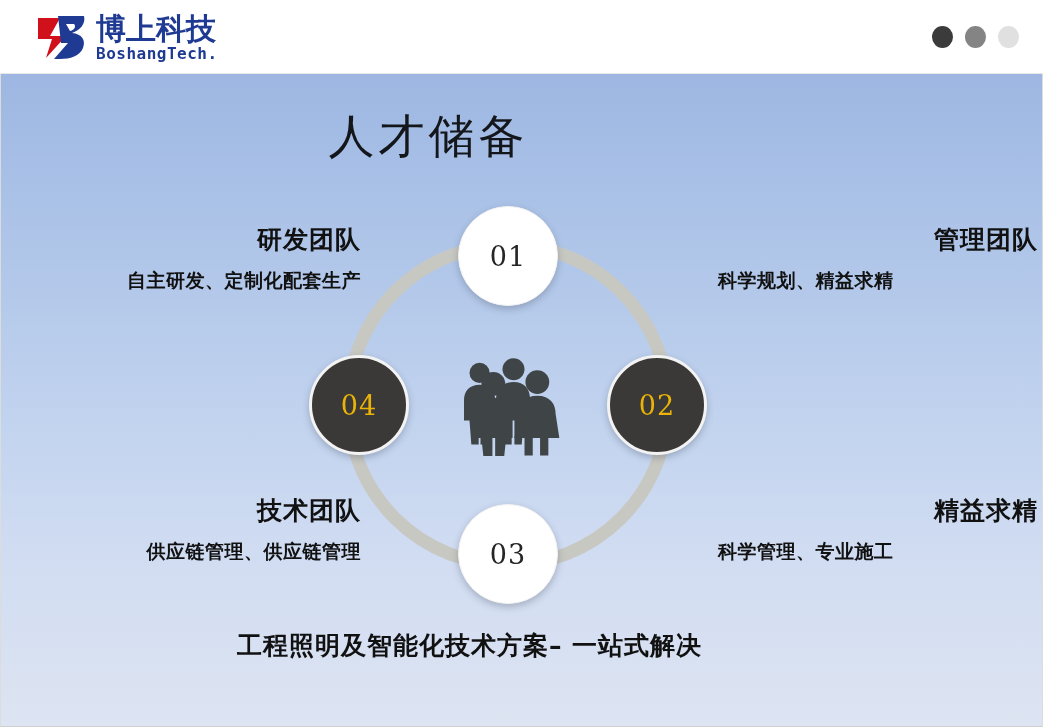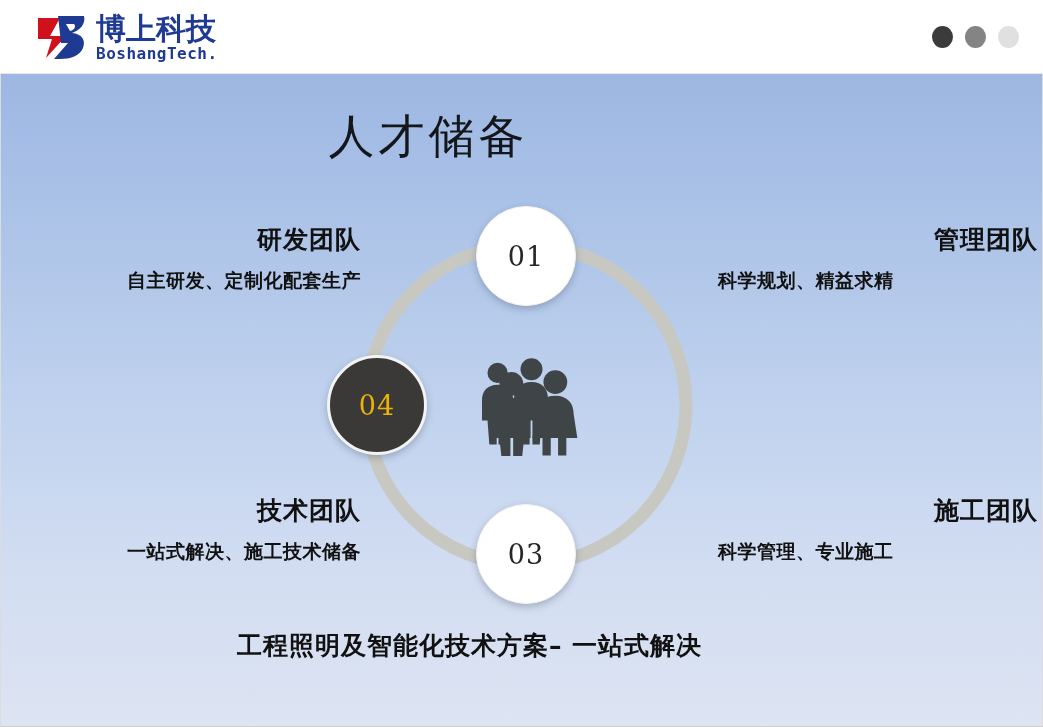--- a/index.html
+++ b/index.html
@@ -126,21 +126,21 @@
     font-family: "DejaVu Serif", "Liberation Serif", serif;
     font-size: 46px;
     font-weight: normal;
     color: #13161a;
     letter-spacing: 4px;
   }
 
   
   .diagram {
     position: absolute;
-    left: 327px;
+    left: 309px;
     top: 133px;
     width: 396px;
     height: 396px;
   }
 
   .ring {
     position: absolute;
     left: 0;
     top: 0;
     width: 396px;
@@ -269,25 +269,25 @@
       <div class="label-sub">自主研发、定制化配套生产</div>
     </div>
 
     <div class="label label-mgmt align-left">
       <div class="label-head">管理团队</div>
       <div class="label-sub">科学规划、精益求精</div>
     </div>
 
     <div class="label label-tech align-right">
       <div class="label-head">技术团队</div>
-      <div class="label-sub">一站式解决、施工技术储备</div>
+      <div class="label-sub">供应链管理、供应链管理</div>
     </div>
 
     <div class="label label-constr align-left">
-      <div class="label-head">施工团队</div>
+      <div class="label-head">精益求精</div>
       <div class="label-sub">科学管理、专业施工</div>
     </div>
 
     <div class="diagram">
 
       <svg class="ring" viewBox="0 0 396 396" aria-hidden="true">
         <circle cx="198" cy="198" r="160" fill="none" stroke="#c8c8c2" stroke-width="13"></circle>
       </svg>
 
       <div class="center-icon">
@@ -305,20 +305,23 @@
 
             <circle cx="92" cy="30" r="13"></circle>
             <path d="M92 45 c-14 0 -21 9 -21 20 l-4 26 l10 0 l0 0 l-1 0 l2 0 l0 19 l9 0 l0 -19 l8 0 l0 19 l9 0 l0 -19 l2 0 l10 0 l-4 -26 c0 -11 -6 -20 -20 -20 z"></path>
           </g>
         </svg>
       </div>
 
       <div class="node node-light node-01">
         <span>01</span>
       </div>
+      <div class="node node-dark node-02">
+        <span>02</span>
+      </div>
       <div class="node node-light node-03">
         <span>03</span>
       </div>
       <div class="node node-dark node-04">
         <span>04</span>
       </div>
     </div>
 
     <div class="footer-caption">工程照明及智能化技术方案– 一站式解决</div>
 

